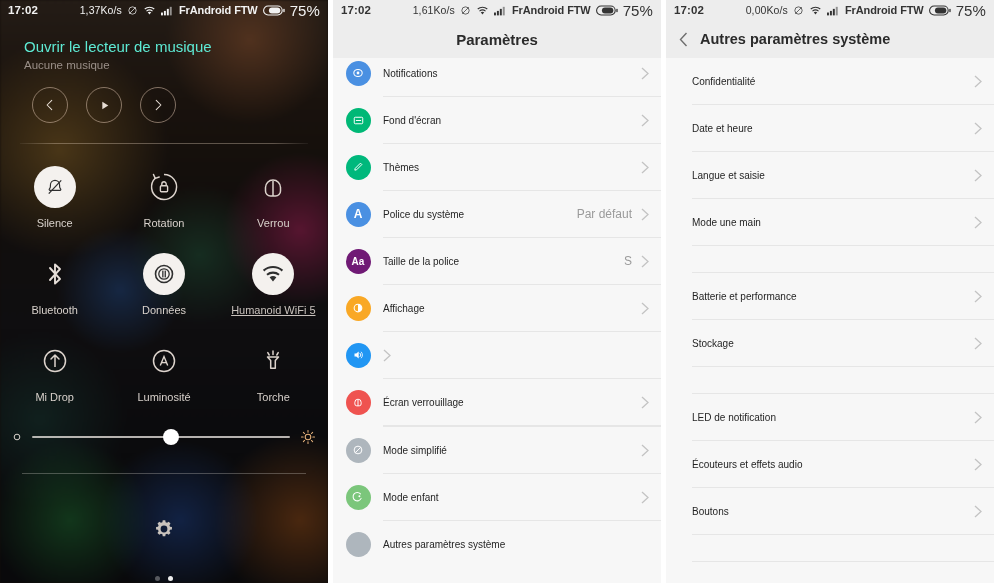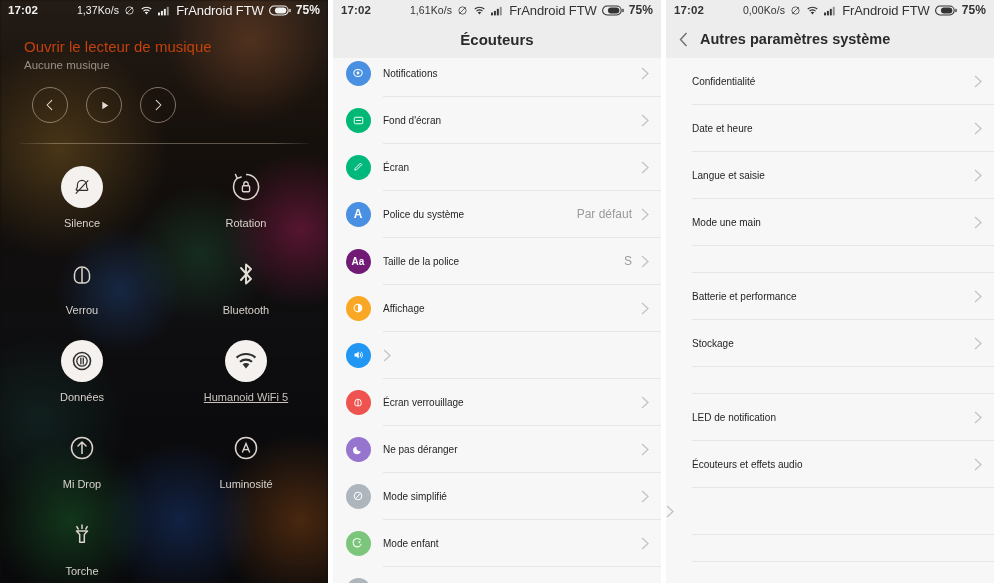--- a/index.html
+++ b/index.html
@@ -38,43 +38,43 @@
   
   .statusbar {
     height: 20px; display: flex; align-items: center;
     padding: 0 8px; font-size: 11px; letter-spacing: .1px;
   }
   .sb-dark { color: #f2f2f2; }
   .sb-light { color: #333333; }
   .sb-time { font-weight: bold; font-size: 11.5px; }
   .sb-right { margin-left: auto; display: flex; align-items: center; gap: 5px; justify-content: flex-end; }
   .sb-speed { font-size: 10.5px; }
-  .sb-carrier { font-size: 13px; font-weight: normal; letter-spacing: -.1px;}
-  .sb-batt-pct { font-size: 12px; font-weight: bold; }
+  .sb-carrier { font-size: 11px; font-weight: bold; letter-spacing: -.1px;}
+  .sb-batt-pct { font-size: 15px; font-weight: normal; }
   .icon-sm { display: inline-block; line-height: 0; }
 
   
   .music-wrap { padding: 18px 24px 0 24px; }
-  .music-title { font-size: 15px; color: #c2410c; font-weight: 400; }
+  .music-title { font-size: 15px; color: #5eead4; font-weight: 400; }
   .music-sub { font-size: 11.5px; color: #9a8f88; margin-top: 4px; }
   .music-btns { display: flex; gap: 18px; margin-top: 16px; padding-left: 8px; }
   .mbtn {
     width: 36px; height: 36px; border-radius: 50%;
     border: 1px solid rgba(215,190,170,.55);
     display: flex; align-items: center; justify-content: center;
   }
   .p1-divider {
     margin: 20px 20px 0 20px; height: 1px;
     background: linear-gradient(90deg, rgba(255,255,255,.05), rgba(230,210,190,.35) 12%, rgba(230,210,190,.35) 88%, rgba(255,255,255,.05));
   }
 
   
   .toggles {
     margin-top: 22px;
-    display: grid; grid-template-columns: repeat(2, 1fr);
+    display: grid; grid-template-columns: repeat(3, 1fr);
     row-gap: 24px;
   }
   .toggle { display: flex; flex-direction: column; align-items: center; }
   .tg-circle {
     width: 42px; height: 42px; border-radius: 50%;
     display: flex; align-items: center; justify-content: center;
   }
   .tg-on { background: #f4f1ee; }
   .tg-label { margin-top: 9px; font-size: 11px; color: #d8d1cb; white-space: nowrap; }
   .tg-label.dim { color: #c9c2bd; text-decoration: underline; }
@@ -398,21 +398,21 @@
               <rect x="0.7" y="0.7" width="22" height="10.6" rx="5.3" fill="none" stroke="#333" stroke-width="1.3"></rect>
               <rect x="24" y="4" width="1.6" height="4" rx=".8" fill="#333"></rect>
               <rect x="7" y="2.4" width="13.5" height="7.2" rx="3.6" fill="#333"></rect>
             </svg>
         </span>
         <span class="sb-batt-pct">75%</span>
       </span>
     </div>
 
     <div class="lt-header center">
-      <span class="lt-title">Écouteurs</span>
+      <span class="lt-title">Paramètres</span>
     </div>
 
     <div class="list">
 
       <div class="row clip-top">
         <div class="row-ico">
             <div class="badge" style="background:#4a90e2">
           <svg width="14" height="14" viewBox="0 0 20 20">
                 <ellipse cx="10" cy="10" rx="6" ry="5" fill="none" stroke="#fff" stroke-width="1.5"></ellipse>
                 <circle cx="10" cy="10" r="2" fill="#fff"></circle>
@@ -447,21 +447,21 @@
       <div class="sep"></div>
 
       <div class="row">
         <div class="row-ico">
             <div class="badge" style="background:#00b87c">
           <svg width="14" height="14" viewBox="0 0 20 20">
                 <path d="M13.5 4.5 L15.5 6.5 L8 14 L5.5 14.5 L6 12z" fill="none" stroke="#fff" stroke-width="1.4" stroke-linejoin="round"></path>
               </svg>
         </div>
           </div>
-        <span class="row-label">Écran</span>
+        <span class="row-label">Thèmes</span>
         <span class="chev">
             <svg width="8" height="13" viewBox="0 0 8 13">
               <path d="M1 1 L7 6.5 L1 12" fill="none" stroke="#c3c3c3" stroke-width="1.3"></path>
             </svg>
           </span>
       </div>
       <div class="sep"></div>
 
       <div class="row">
         <div class="row-ico">
@@ -538,35 +538,20 @@
           </div>
         <span class="row-label">Écran verrouillage</span>
         <span class="chev">
             <svg width="8" height="13" viewBox="0 0 8 13">
               <path d="M1 1 L7 6.5 L1 12" fill="none" stroke="#c3c3c3" stroke-width="1.3"></path>
             </svg>
           </span>
       </div>
       <div class="sep"></div>
 
-      <div class="row">
-        <div class="row-ico">
-            <div class="badge" style="background:#9575cd">
-          <svg width="13" height="13" viewBox="0 0 20 20">
-                <path d="M13.5 12.5A5.5 5.5 0 0 1 7 5.2a6 6 0 1 0 6.5 7.3z" fill="#fff"></path>
-              </svg>
-        </div>
-          </div>
-        <span class="row-label">Ne pas déranger</span>
-        <span class="chev">
-            <svg width="8" height="13" viewBox="0 0 8 13">
-              <path d="M1 1 L7 6.5 L1 12" fill="none" stroke="#c3c3c3" stroke-width="1.3"></path>
-            </svg>
-          </span>
-      </div>
       <div class="sep"></div>
 
       <div class="row">
         <div class="row-ico">
             <div class="badge" style="background:#aeb6bd">
           <svg width="14" height="14" viewBox="0 0 20 20">
                 <circle cx="10" cy="10" r="5.5" fill="none" stroke="#fff" stroke-width="1.4"></circle>
                 <line x1="6.2" y1="13.8" x2="13.8" y2="6.2" stroke="#fff" stroke-width="1.4"></line>
               </svg>
         </div>
@@ -740,20 +725,21 @@
         <span class="row-label nopad">Écouteurs et effets audio</span>
         <span class="chev">
             <svg width="8" height="13" viewBox="0 0 8 13">
               <path d="M1 1 L7 6.5 L1 12" fill="none" stroke="#c3c3c3" stroke-width="1.3"></path>
             </svg>
           </span>
       </div>
       <div class="sep full"></div>
 
       <div class="row">
+        <span class="row-label nopad">Boutons</span>
         <span class="chev">
             <svg width="8" height="13" viewBox="0 0 8 13">
               <path d="M1 1 L7 6.5 L1 12" fill="none" stroke="#c3c3c3" stroke-width="1.3"></path>
             </svg>
           </span>
       </div>
       <div class="sep full"></div>
 
       <div class="gap"></div>
       <div class="gap-sep"></div>

